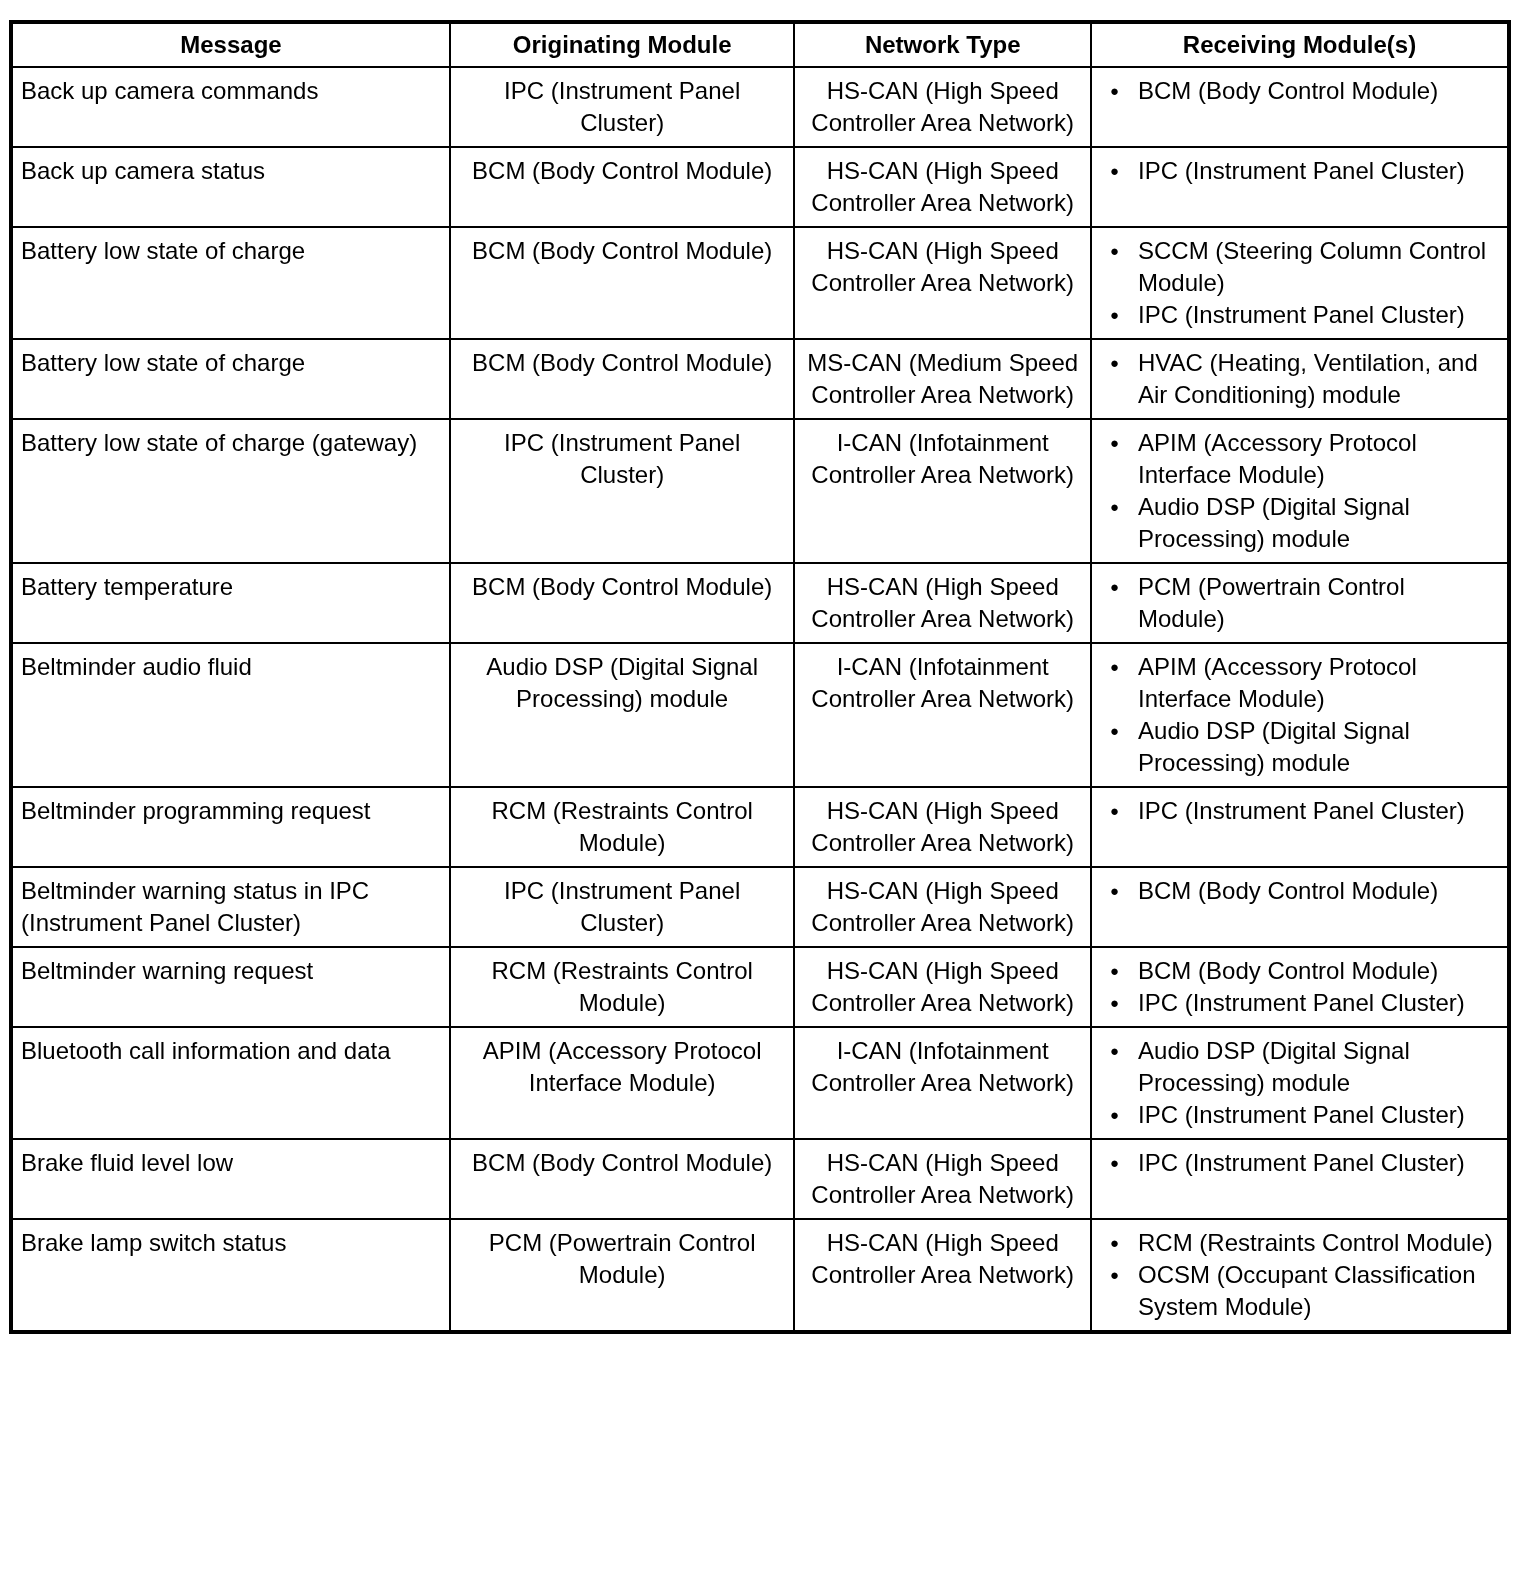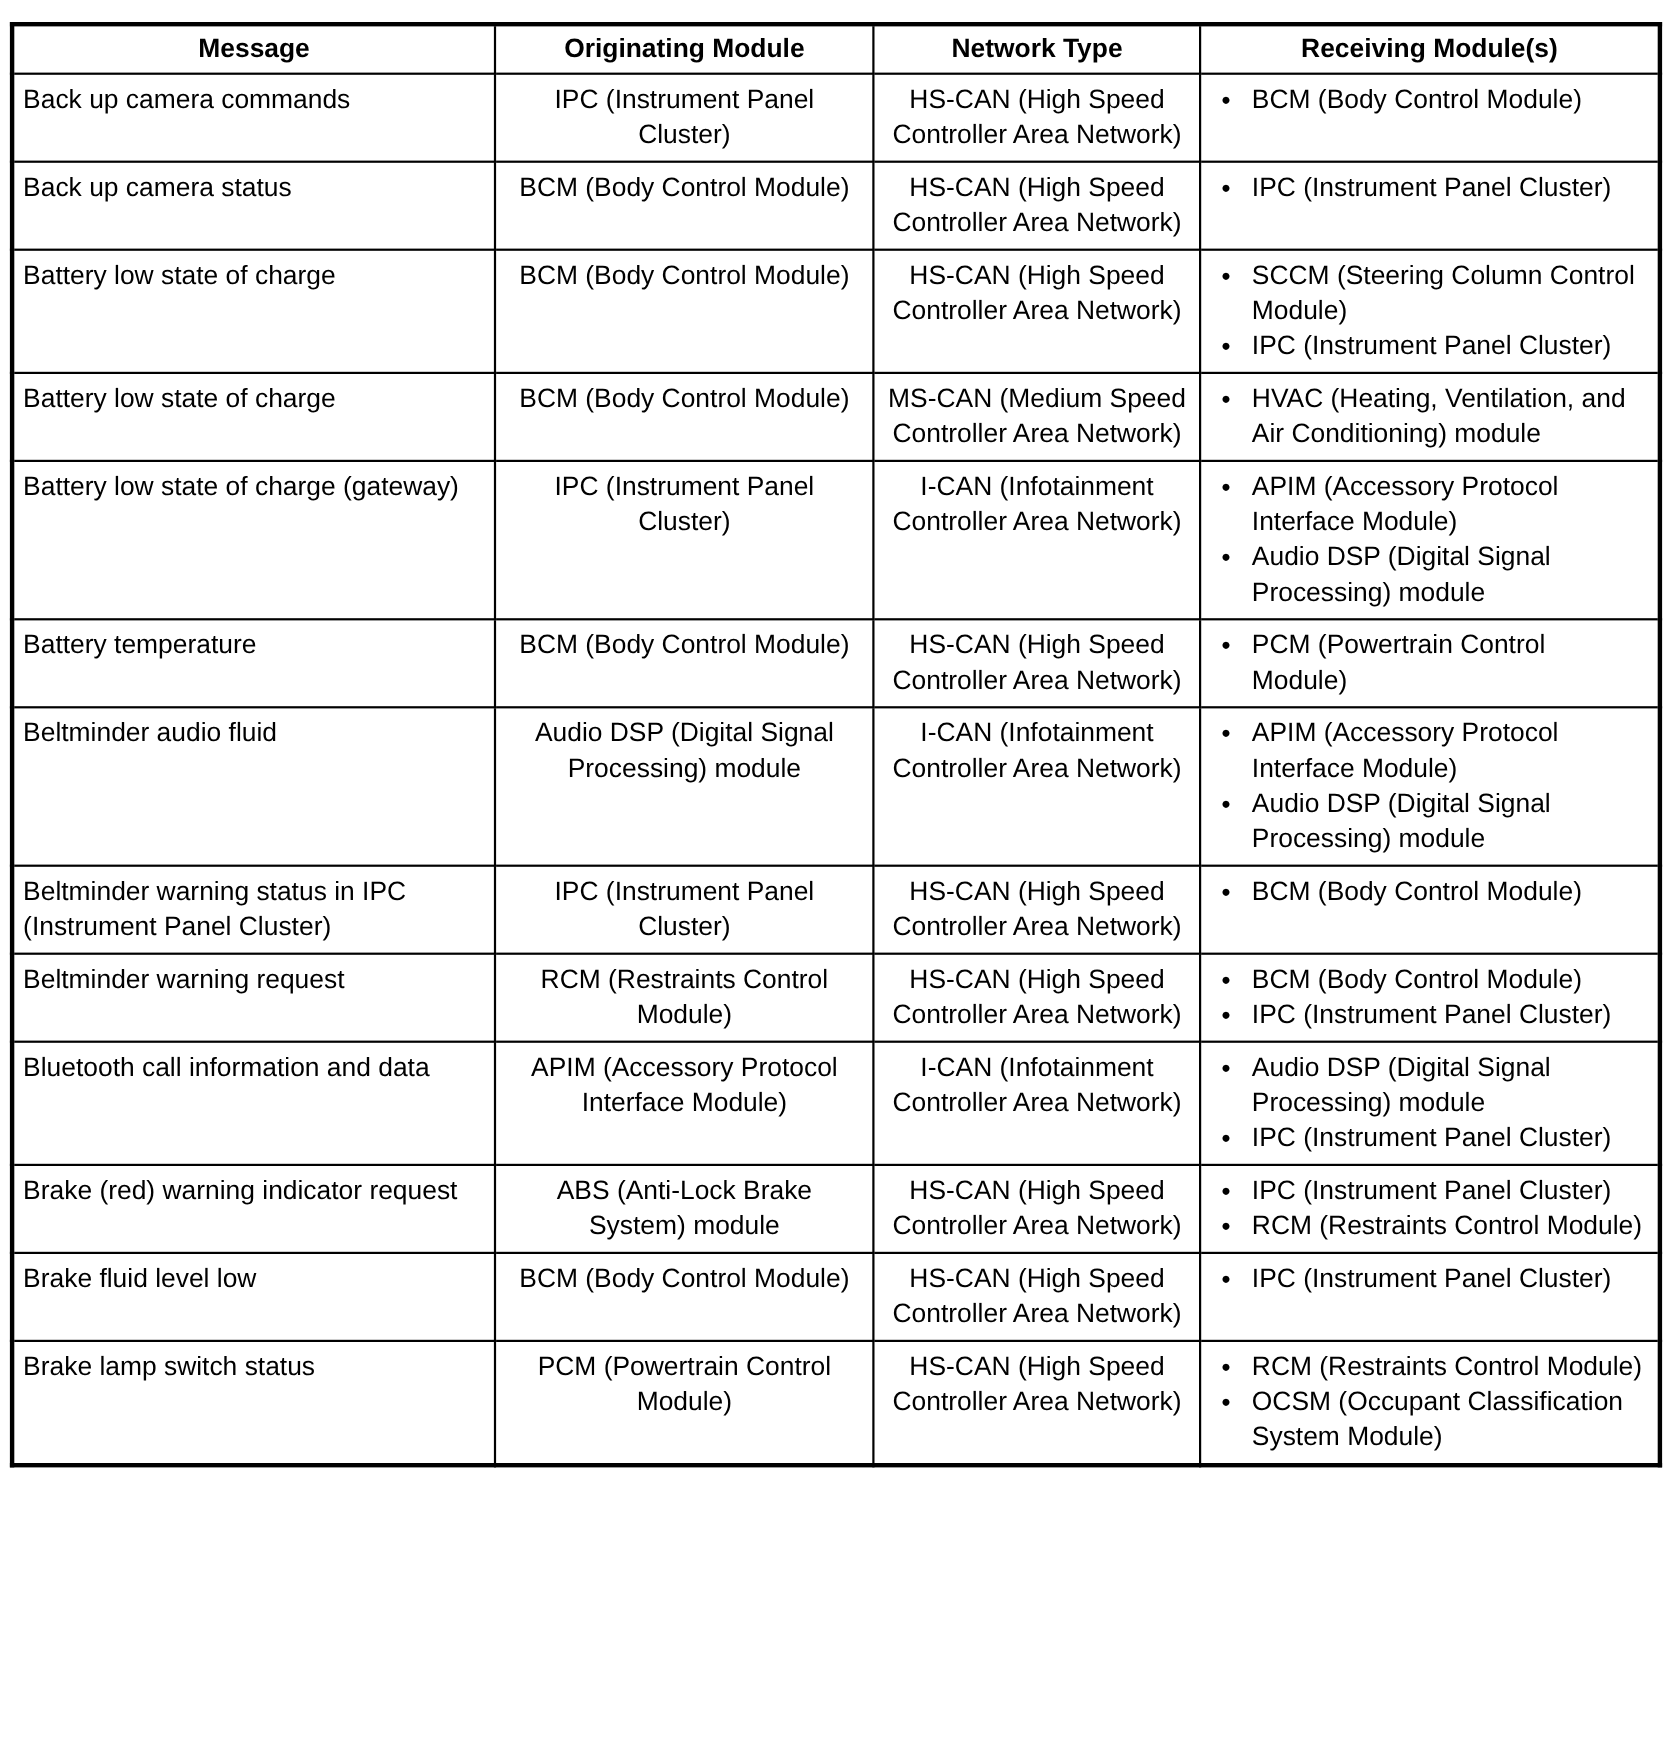--- a/index.html
+++ b/index.html
@@ -162,20 +162,30 @@
     <td class="col-orig">Audio DSP (Digital Signal Processing) module</td>
     <td class="col-net">I-CAN (Infotainment Controller Area Network)</td>
     <td class="col-recv">
       <ul>
               <li>APIM (Accessory Protocol Interface Module)</li>
               <li>Audio DSP (Digital Signal Processing) module</li>
             </ul>
     </td>
   </tr>
 
+  <tr>
+    <td class="col-msg">Beltminder programming request</td>
+    <td class="col-orig">RCM (Restraints Control Module)</td>
+    <td class="col-net">HS-CAN (High Speed Controller Area Network)</td>
+    <td class="col-recv">
+      <ul>
+              <li>IPC (Instrument Panel Cluster)</li>
+            </ul>
+    </td>
+  </tr>
 
   <tr>
     <td class="col-msg">Beltminder warning status in IPC (Instrument Panel Cluster)</td>
     <td class="col-orig">IPC (Instrument Panel Cluster)</td>
     <td class="col-net">HS-CAN (High Speed Controller Area Network)</td>
     <td class="col-recv">
       <ul>
               <li>BCM (Body Control Module)</li>
             </ul>
     </td>
@@ -198,31 +208,20 @@
     <td class="col-orig">APIM (Accessory Protocol Interface Module)</td>
     <td class="col-net">I-CAN (Infotainment Controller Area Network)</td>
     <td class="col-recv">
       <ul>
               <li>Audio DSP (Digital Signal Processing) module</li>
               <li>IPC (Instrument Panel Cluster)</li>
             </ul>
     </td>
   </tr>
 
-  <tr>
-    <td class="col-msg">Brake (red) warning indicator request</td>
-    <td class="col-orig">ABS (Anti-Lock Brake System) module</td>
-    <td class="col-net">HS-CAN (High Speed Controller Area Network)</td>
-    <td class="col-recv">
-      <ul>
-              <li>IPC (Instrument Panel Cluster)</li>
-              <li>RCM (Restraints Control Module)</li>
-            </ul>
-    </td>
-  </tr>
 
   <tr>
     <td class="col-msg">Brake fluid level low</td>
     <td class="col-orig">BCM (Body Control Module)</td>
     <td class="col-net">HS-CAN (High Speed Controller Area Network)</td>
     <td class="col-recv">
       <ul>
               <li>IPC (Instrument Panel Cluster)</li>
             </ul>
     </td>

